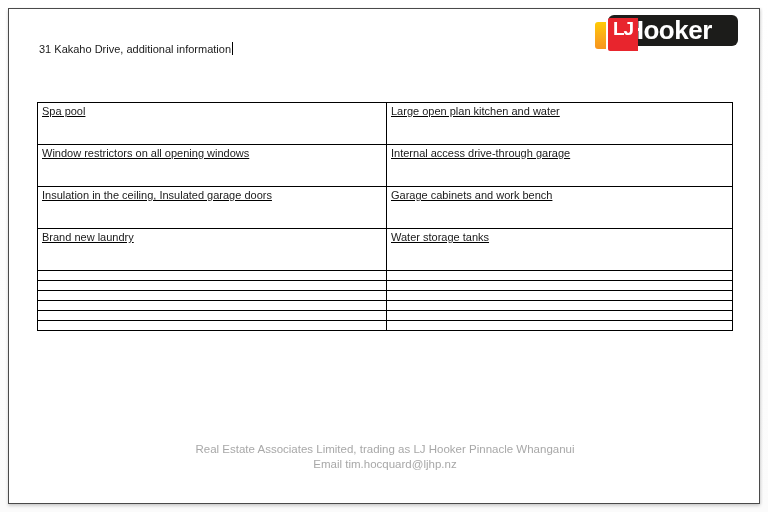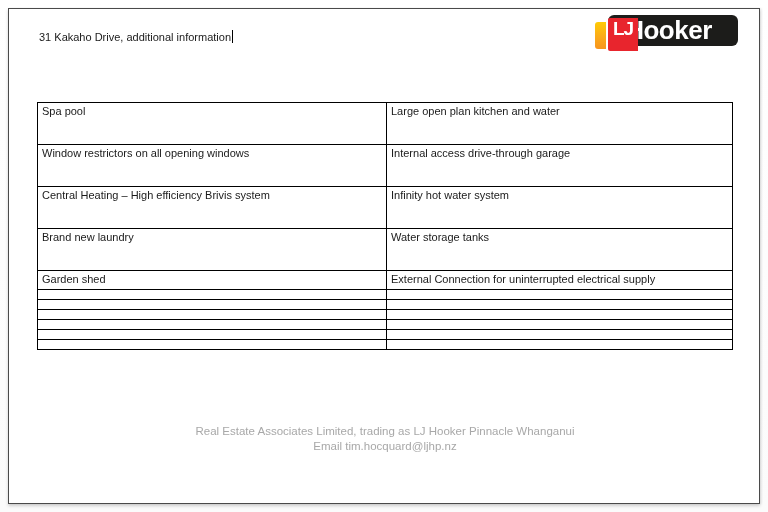--- a/index.html
+++ b/index.html
@@ -18,21 +18,21 @@
     position: absolute;
     left: 8px; top: 8px;
     width: 752px; height: 496px;
     background: #ffffff;
     border: 1px solid #4a4a4a;
     box-shadow: 0 2px 3px rgba(0,0,0,0.18), 2px 0 2px rgba(0,0,0,0.05);
   }
   
   .title-row {
     position: absolute;
-    left: 30px; top: 21px;
+    left: 30px; top: 33px;
     font-size: 11px;
     color: #1a1a1a;
     white-space: nowrap;
   }
   .caret {
     display: inline-block;
     width: 1px; height: 13px;
     background: #000;
     margin-left: 1px;
     vertical-align: text-bottom;
@@ -91,28 +91,28 @@
     border: 1px solid #000;
     font-size: 11px;
     color: #1a1a1a;
     vertical-align: top;
     padding: 2px 2px 0 4px;
     overflow: hidden;
     white-space: nowrap;
   }
   col.c-left  { width: 349px; }
   col.c-right { width: 346px; }
-  tr.rt { height: 42px; }
+  tr.rt { height: 42px; text-decoration: underline; }
   tr.rm { height: 19px; }
   tr.rs { height: 10px; }
   tr.rs td { padding-top: 0; }
   
   .footer {
     position: absolute;
-    left: 0; top: 415px;
+    left: 0; top: 433px;
     width: 752px;
     text-align: center;
     color: #a8a8a8;
     font-size: 11.5px;
     line-height: 15px;
   }
 </style>
 </head>
 <body>
 
@@ -141,30 +141,26 @@
       <tbody>
         <tr class="rt">
           <td>Spa pool</td>
           <td>Large open plan kitchen and water</td>
         </tr>
         <tr class="rt">
           <td>Window restrictors on all opening windows</td>
           <td>Internal access drive-through garage</td>
         </tr>
         <tr class="rt">
-          <td>Central Heating – High efficiency Brivis system</td>
-          <td>Infinity hot water system</td>
+          <td>Insulation in the ceiling, Insulated garage doors</td>
+          <td>Garage cabinets and work bench</td>
         </tr>
         <tr class="rt">
           <td>Brand new laundry</td>
           <td>Water storage tanks</td>
-        </tr>
-        <tr class="rm">
-          <td>Garden shed</td>
-          <td>External Connection for uninterrupted electrical supply</td>
         </tr>
         <tr class="rs">
           <td></td>
           <td></td>
         </tr>
         <tr class="rs">
           <td></td>
           <td></td>
         </tr>
         <tr class="rs">

